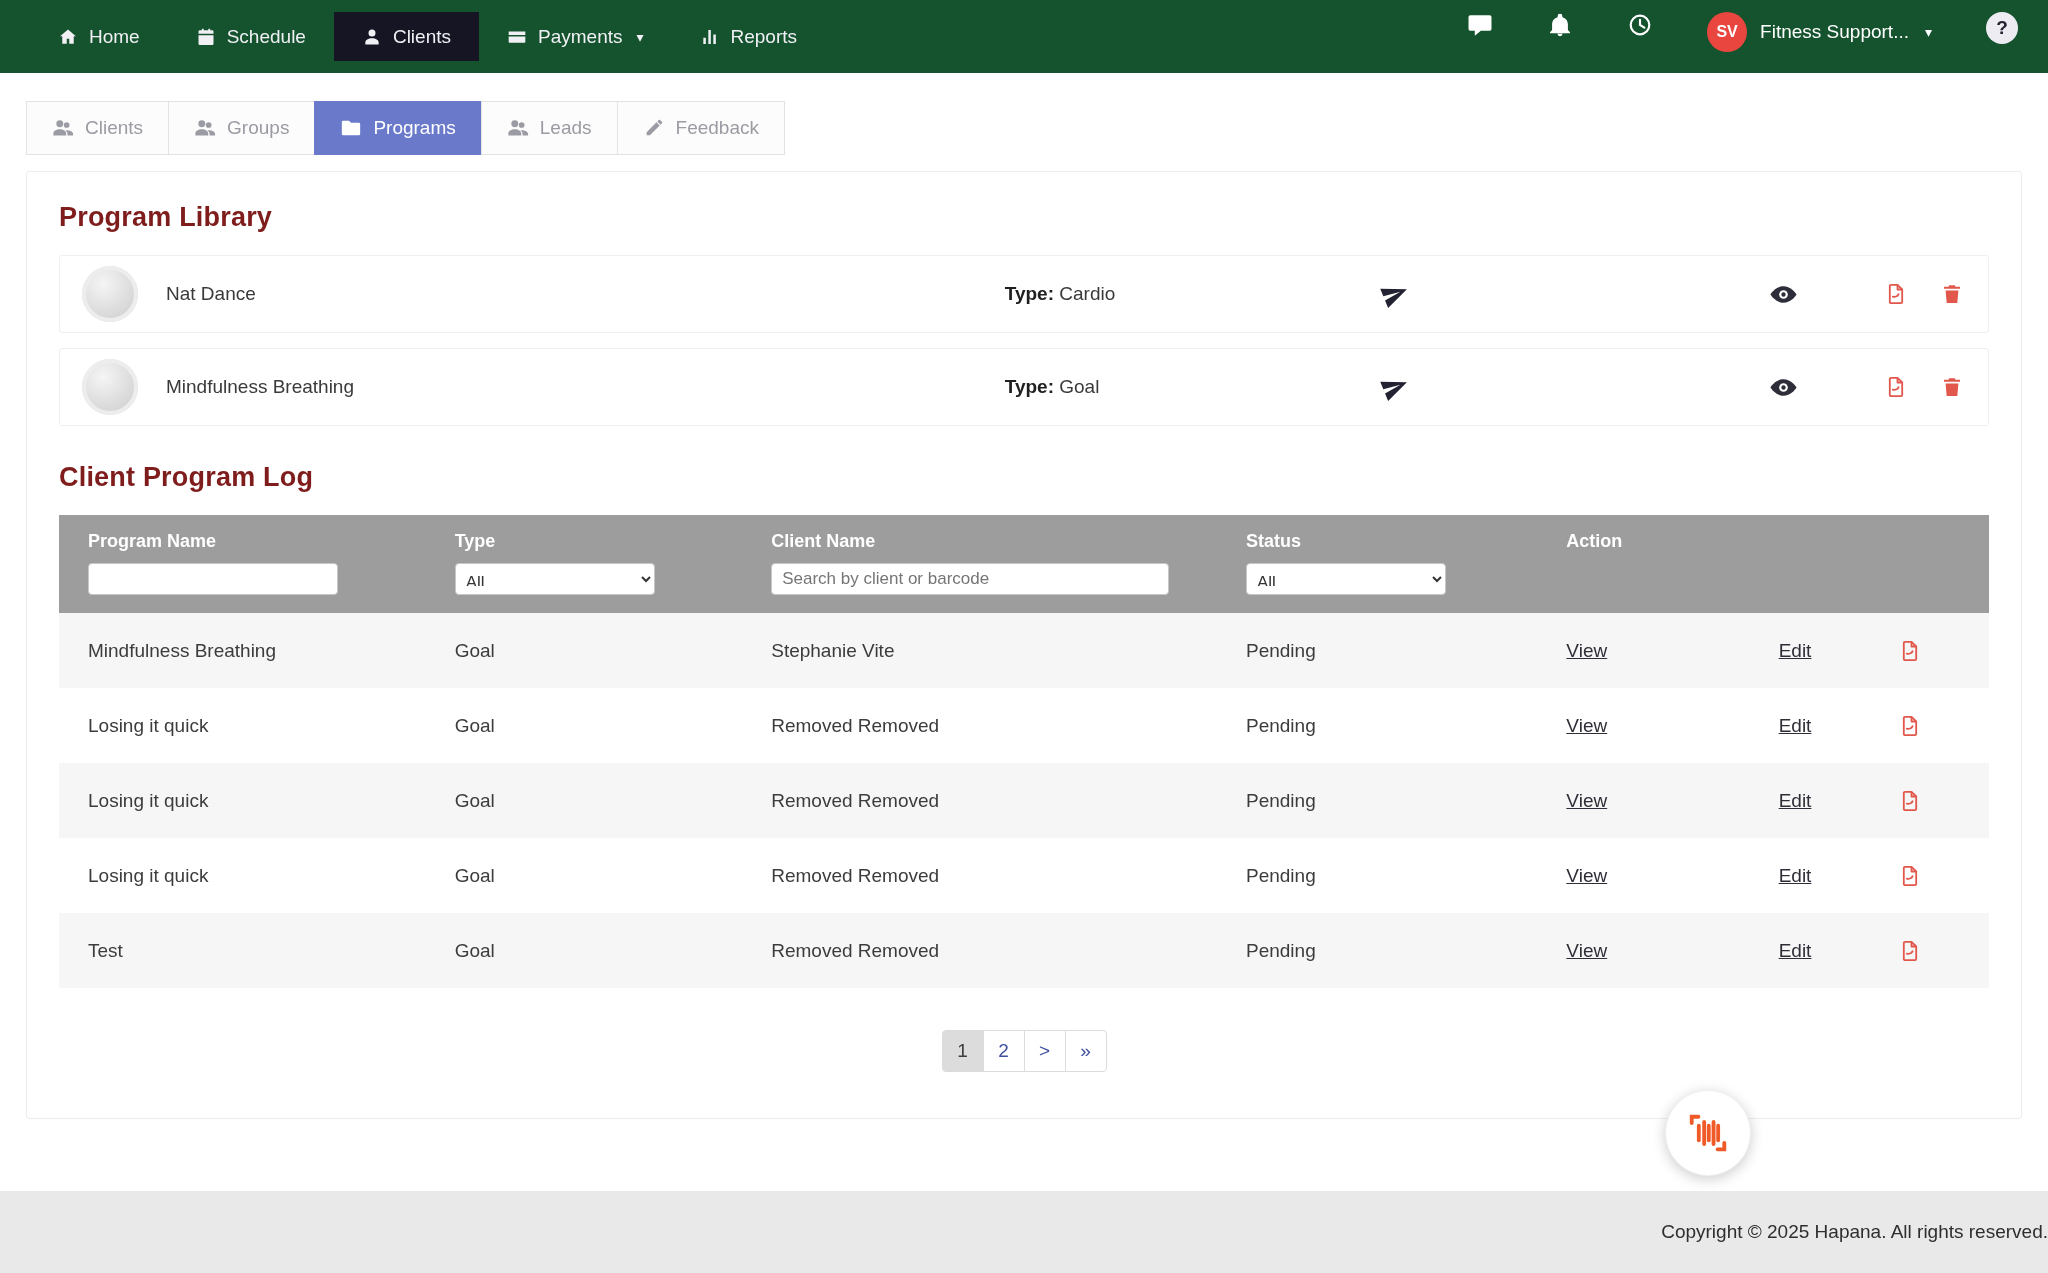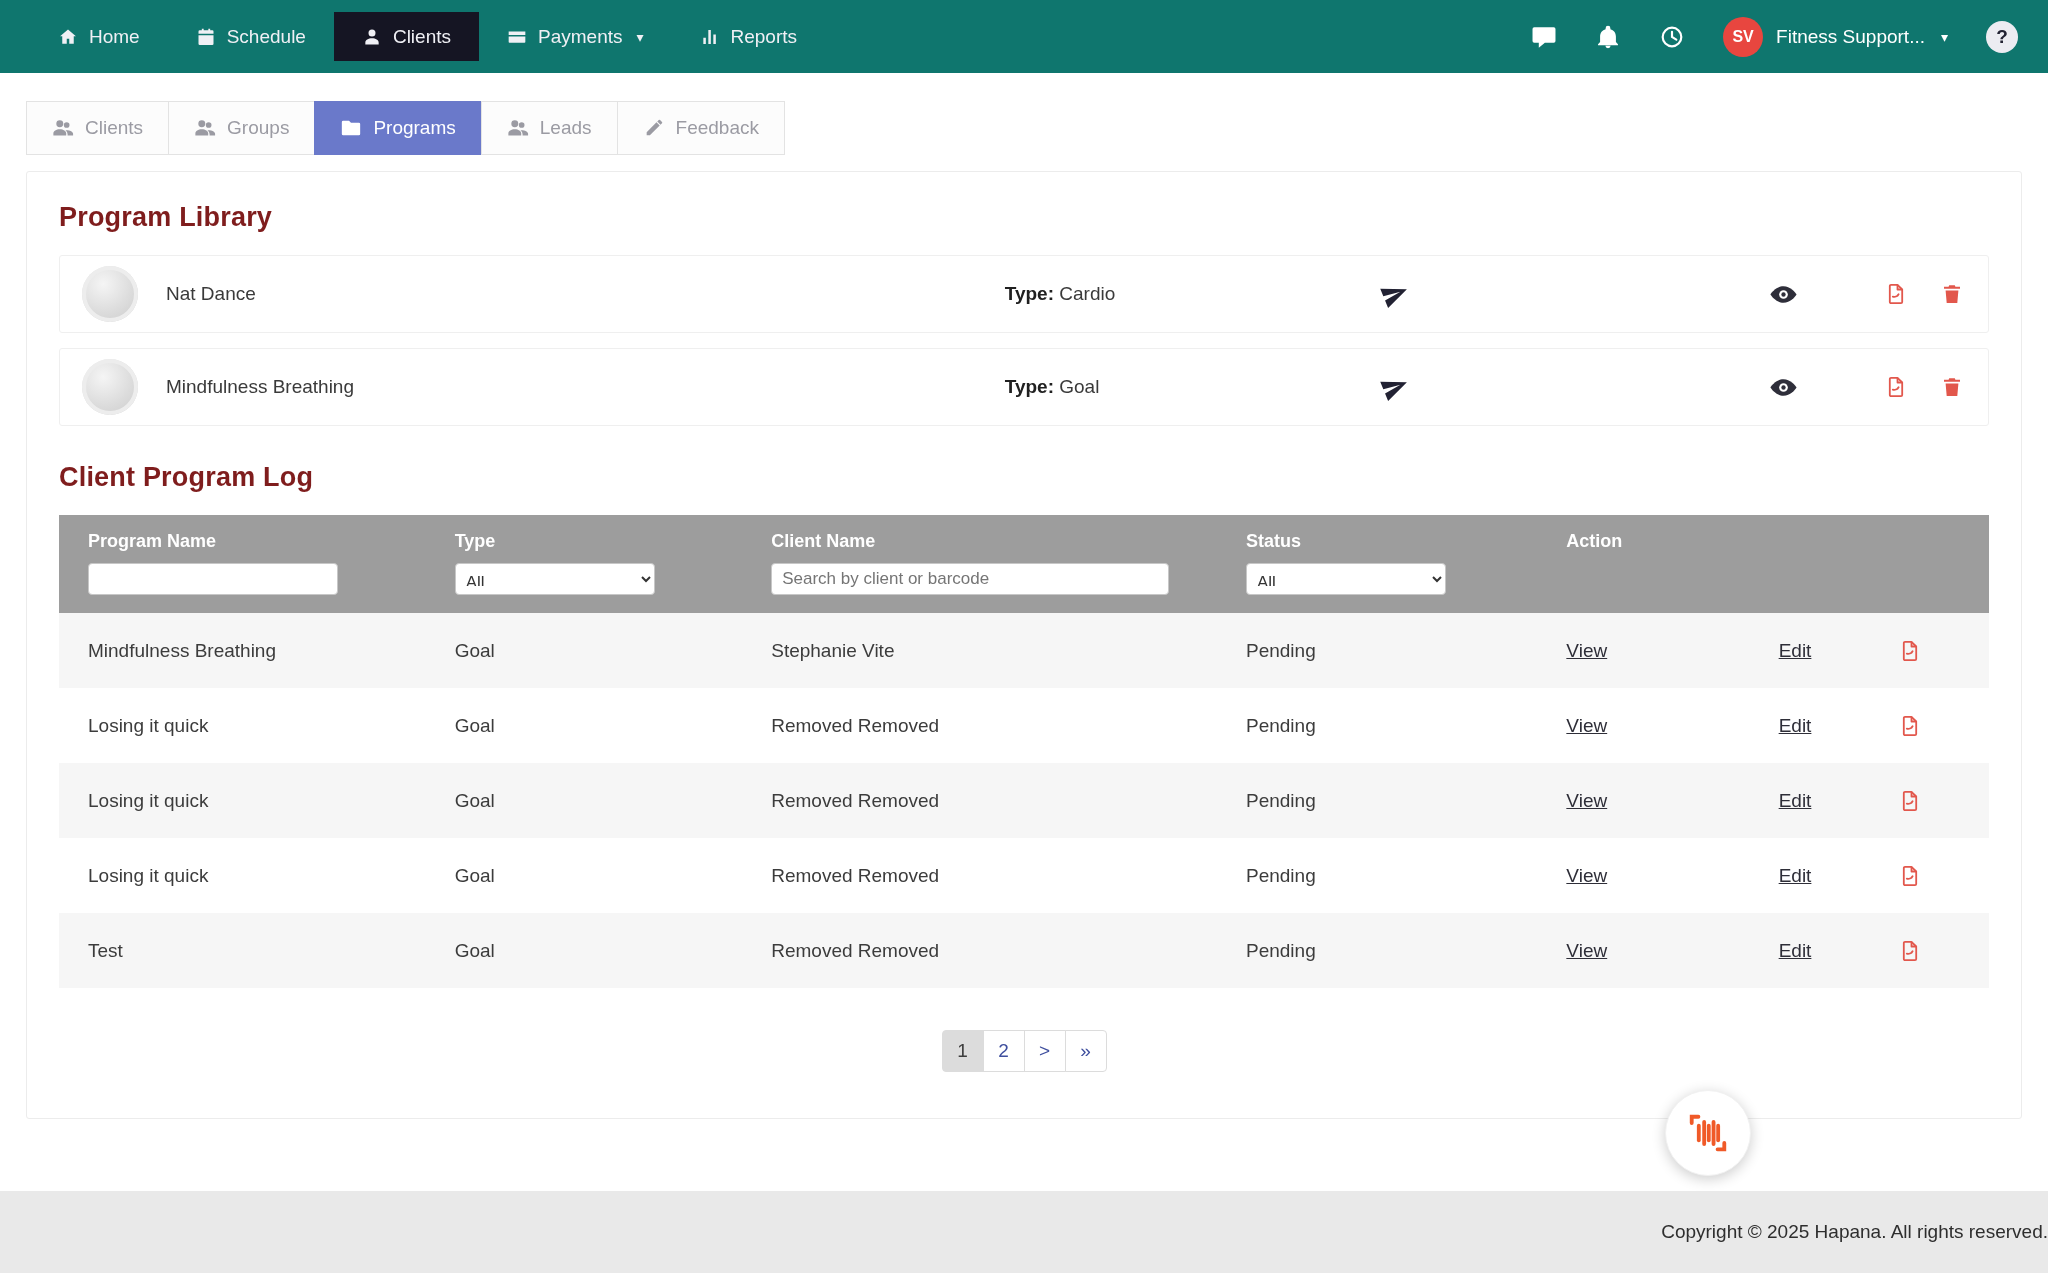--- a/index.html
+++ b/index.html
@@ -6,27 +6,27 @@
   html,body{margin:0;padding:0}
   body{
     width:2048px;height:1273px;position:relative;overflow:hidden;
     background:#fff;color:#333;
     font-family:"Liberation Sans","DejaVu Sans",sans-serif;
   }
   svg{display:block}
   .icon{display:inline-flex;flex:none}
 
   
-  .navbar{height:73px;background:#0f766e;display:flex;align-items:stretch;padding:12px 30px;color:#fff}
+  .navbar{height:73px;background:#14532d;display:flex;align-items:stretch;padding:12px 30px;color:#fff}
   .nav-left{display:flex;align-items:stretch}
   .nav-item{display:flex;align-items:center;gap:11px;padding:0 28px;font-size:19px;color:#f0f0f5;cursor:pointer;white-space:nowrap}
   .nav-item .icon{width:20px;height:20px}
   .nav-item.active{background:#151523}
   .caret{font-size:14px;margin-left:3px;line-height:1}
-  .nav-right{margin-left:auto;display:flex;align-items:center;gap:38px}
+  .nav-right{margin-left:auto;display:flex;align-items:flex-start;gap:54px}
   .nav-icon{width:26px;height:26px;color:#fff}
   .account{display:flex;align-items:center;gap:13px;cursor:pointer}
   .avatar{width:40px;height:40px;border-radius:50%;background:#e8463f;color:#fff;font-size:16px;font-weight:bold;display:flex;align-items:center;justify-content:center}
   .account-name{font-size:19px;white-space:nowrap}
   .help-badge{width:32px;height:32px;border-radius:50%;background:#ececf2;color:#222233;font-weight:bold;font-size:19px;display:flex;align-items:center;justify-content:center;cursor:pointer}
 
   
   .toolbar{display:flex;justify-content:space-between;align-items:flex-start;margin:28px 26px 0}
   .tabs{display:flex}
   .tab{display:flex;align-items:center;gap:11px;height:54px;padding:0 25px;border:1px solid #e3e3e3;margin-left:-1px;background:#fcfcfc;color:#9b9ba3;font-size:19px;cursor:pointer;white-space:nowrap}

